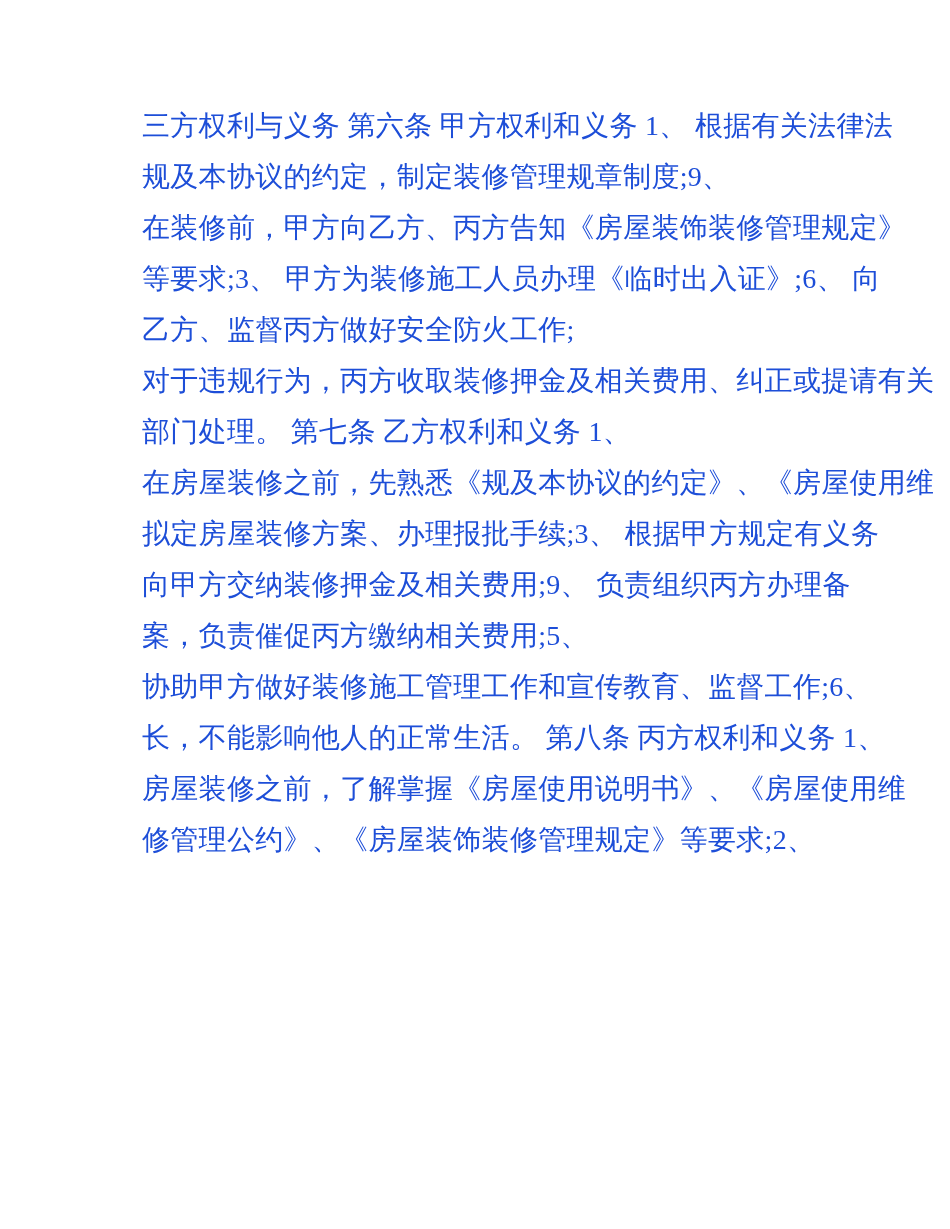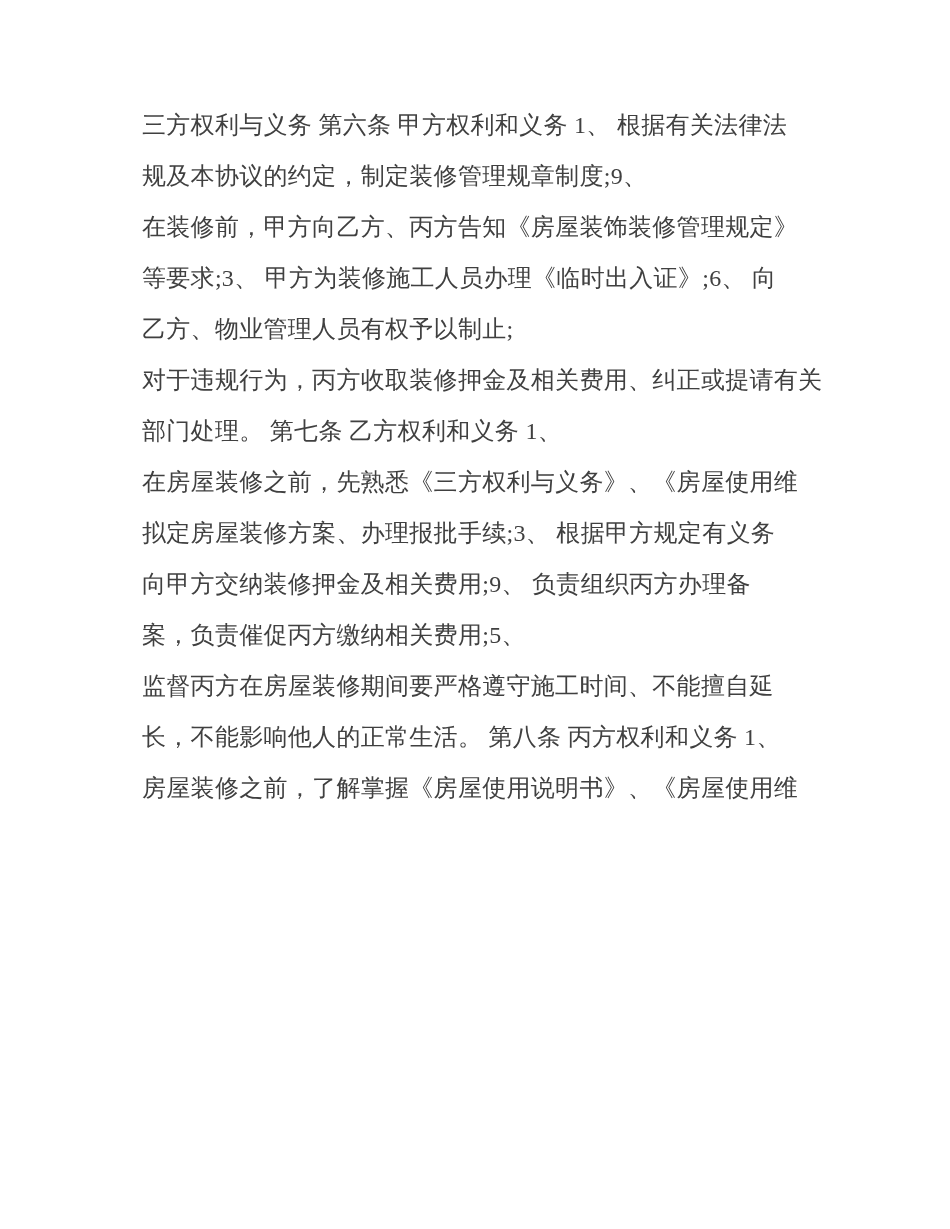--- a/index.html
+++ b/index.html
@@ -13,45 +13,46 @@
     height: 1229px;
     background: #ffffff;
     overflow: hidden;
     font-family: "Liberation Serif", "DejaVu Serif", serif;
   }
   .text-block {
     position: absolute;
     left: 142px;
     top: 100px;
     width: 700px;
-    color: #404040;
-    font-size: 24px;
+    color: #1d4ed8;
+    font-size: 28px;
     line-height: 51px;
     text-align: left;
   }
   .line {
     margin: 0;
     padding: 0;
     white-space: pre;
     letter-spacing: 0.3px;
   }
 </style>
 </head>
 <body>
 
 <div class="page">
   <div class="text-block">
     <p class="line">三方权利与义务 第六条 甲方权利和义务 1、 根据有关法律法</p>
     <p class="line">规及本协议的约定，制定装修管理规章制度;9、</p>
     <p class="line">在装修前，甲方向乙方、丙方告知《房屋装饰装修管理规定》</p>
     <p class="line">等要求;3、 甲方为装修施工人员办理《临时出入证》;6、 向</p>
-    <p class="line">乙方、物业管理人员有权予以制止;</p>
+    <p class="line">乙方、监督丙方做好安全防火工作;</p>
     <p class="line">对于违规行为，丙方收取装修押金及相关费用、纠正或提请有关</p>
     <p class="line">部门处理。 第七条 乙方权利和义务 1、</p>
-    <p class="line">在房屋装修之前，先熟悉《三方权利与义务》、《房屋使用维</p>
+    <p class="line">在房屋装修之前，先熟悉《规及本协议的约定》、《房屋使用维</p>
     <p class="line">拟定房屋装修方案、办理报批手续;3、 根据甲方规定有义务</p>
     <p class="line">向甲方交纳装修押金及相关费用;9、 负责组织丙方办理备</p>
     <p class="line">案，负责催促丙方缴纳相关费用;5、</p>
-    <p class="line">监督丙方在房屋装修期间要严格遵守施工时间、不能擅自延</p>
+    <p class="line">协助甲方做好装修施工管理工作和宣传教育、监督工作;6、</p>
     <p class="line">长，不能影响他人的正常生活。 第八条 丙方权利和义务 1、</p>
     <p class="line">房屋装修之前，了解掌握《房屋使用说明书》、《房屋使用维</p>
+    <p class="line">修管理公约》、《房屋装饰装修管理规定》等要求;2、</p>
   </div>
 </div>
 
 </body></html>

